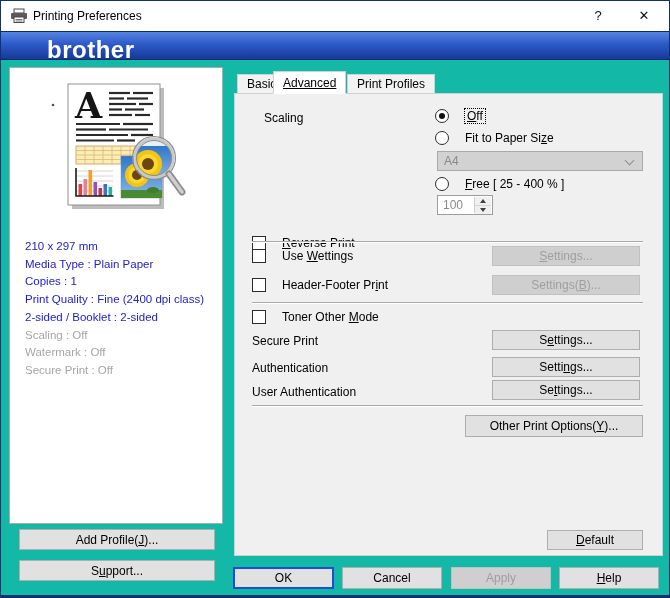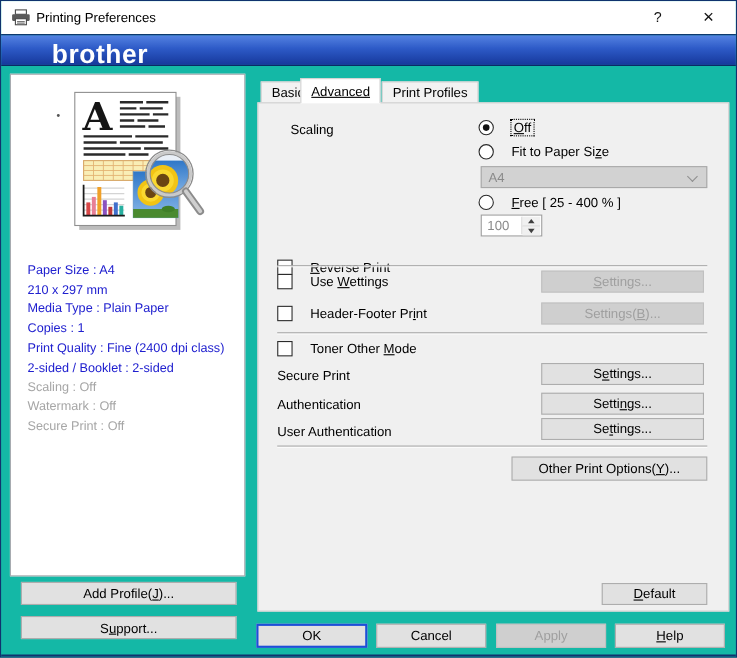--- a/index.html
+++ b/index.html
@@ -161,21 +161,20 @@
         </g>
         <circle cx="144" cy="90" r="21.5" fill="none" stroke="#8c8c8c" stroke-width="1.2"></circle>
         <circle cx="144" cy="90" r="19.2" fill="none" stroke="#c9c9c9" stroke-width="3"></circle>
         <circle cx="144" cy="90" r="17.5" fill="none" stroke="#8c8c8c" stroke-width="1"></circle>
         <line x1="159" y1="106" x2="172" y2="124" stroke="#8c8c8c" stroke-width="7" stroke-linecap="round"></line>
         <line x1="159" y1="106" x2="172" y2="124" stroke="#cfcfcf" stroke-width="3.5" stroke-linecap="round"></line>
       </g>
     </svg>
 
     <div class="abs info">
-      <div>Paper Size : A4</div>
       <div>210 x 297 mm</div>
       <div>Media Type : Plain Paper</div>
       <div>Copies : 1</div>
       <div>Print Quality : Fine (2400 dpi class)</div>
       <div>2-sided / Booklet : 2-sided</div>
       <div class="muted">Scaling : Off</div>
       <div class="muted">Watermark : Off</div>
       <div class="muted">Secure Print : Off</div>
     </div>
   </div>

